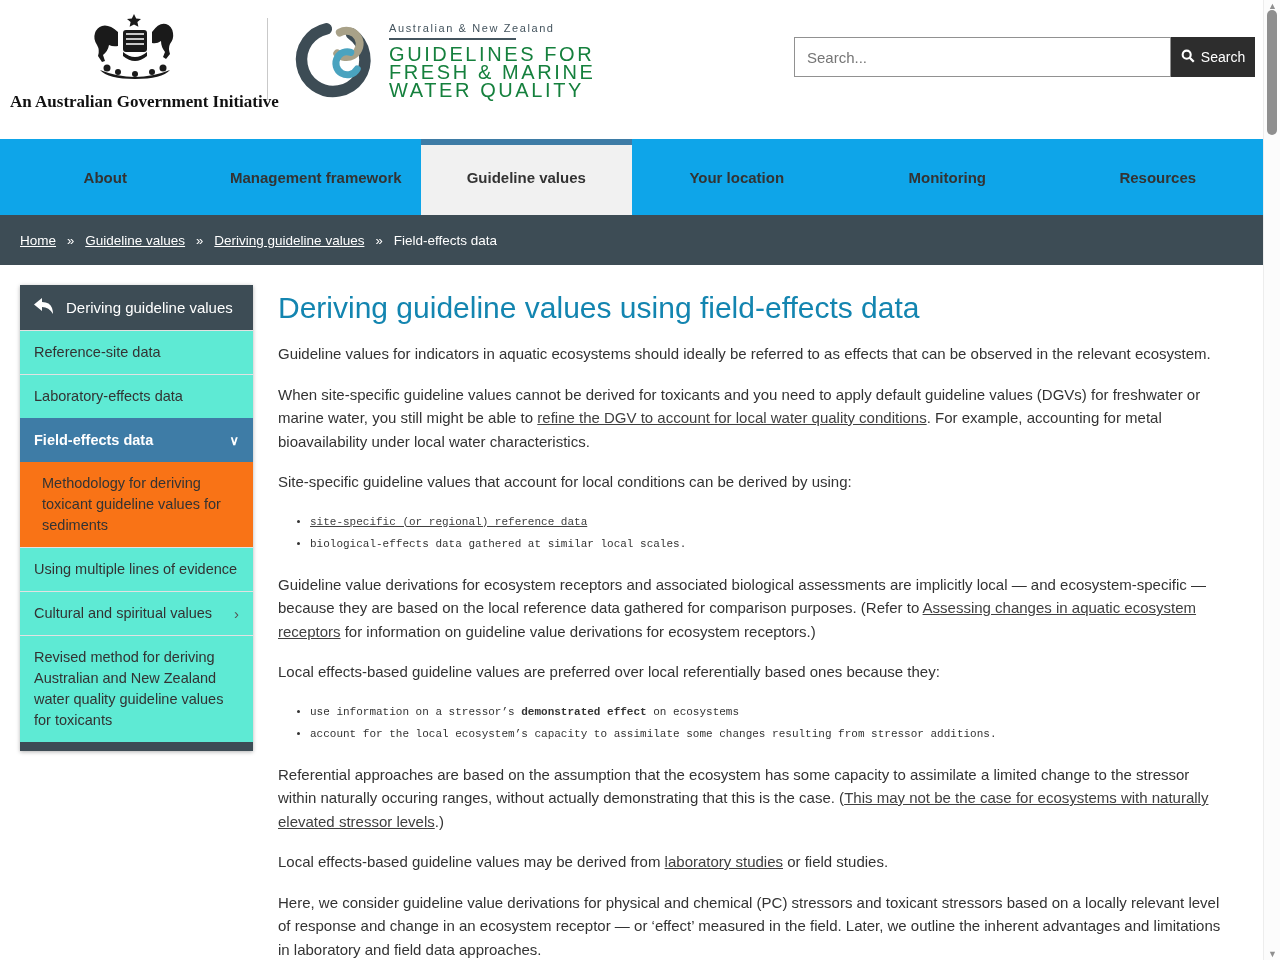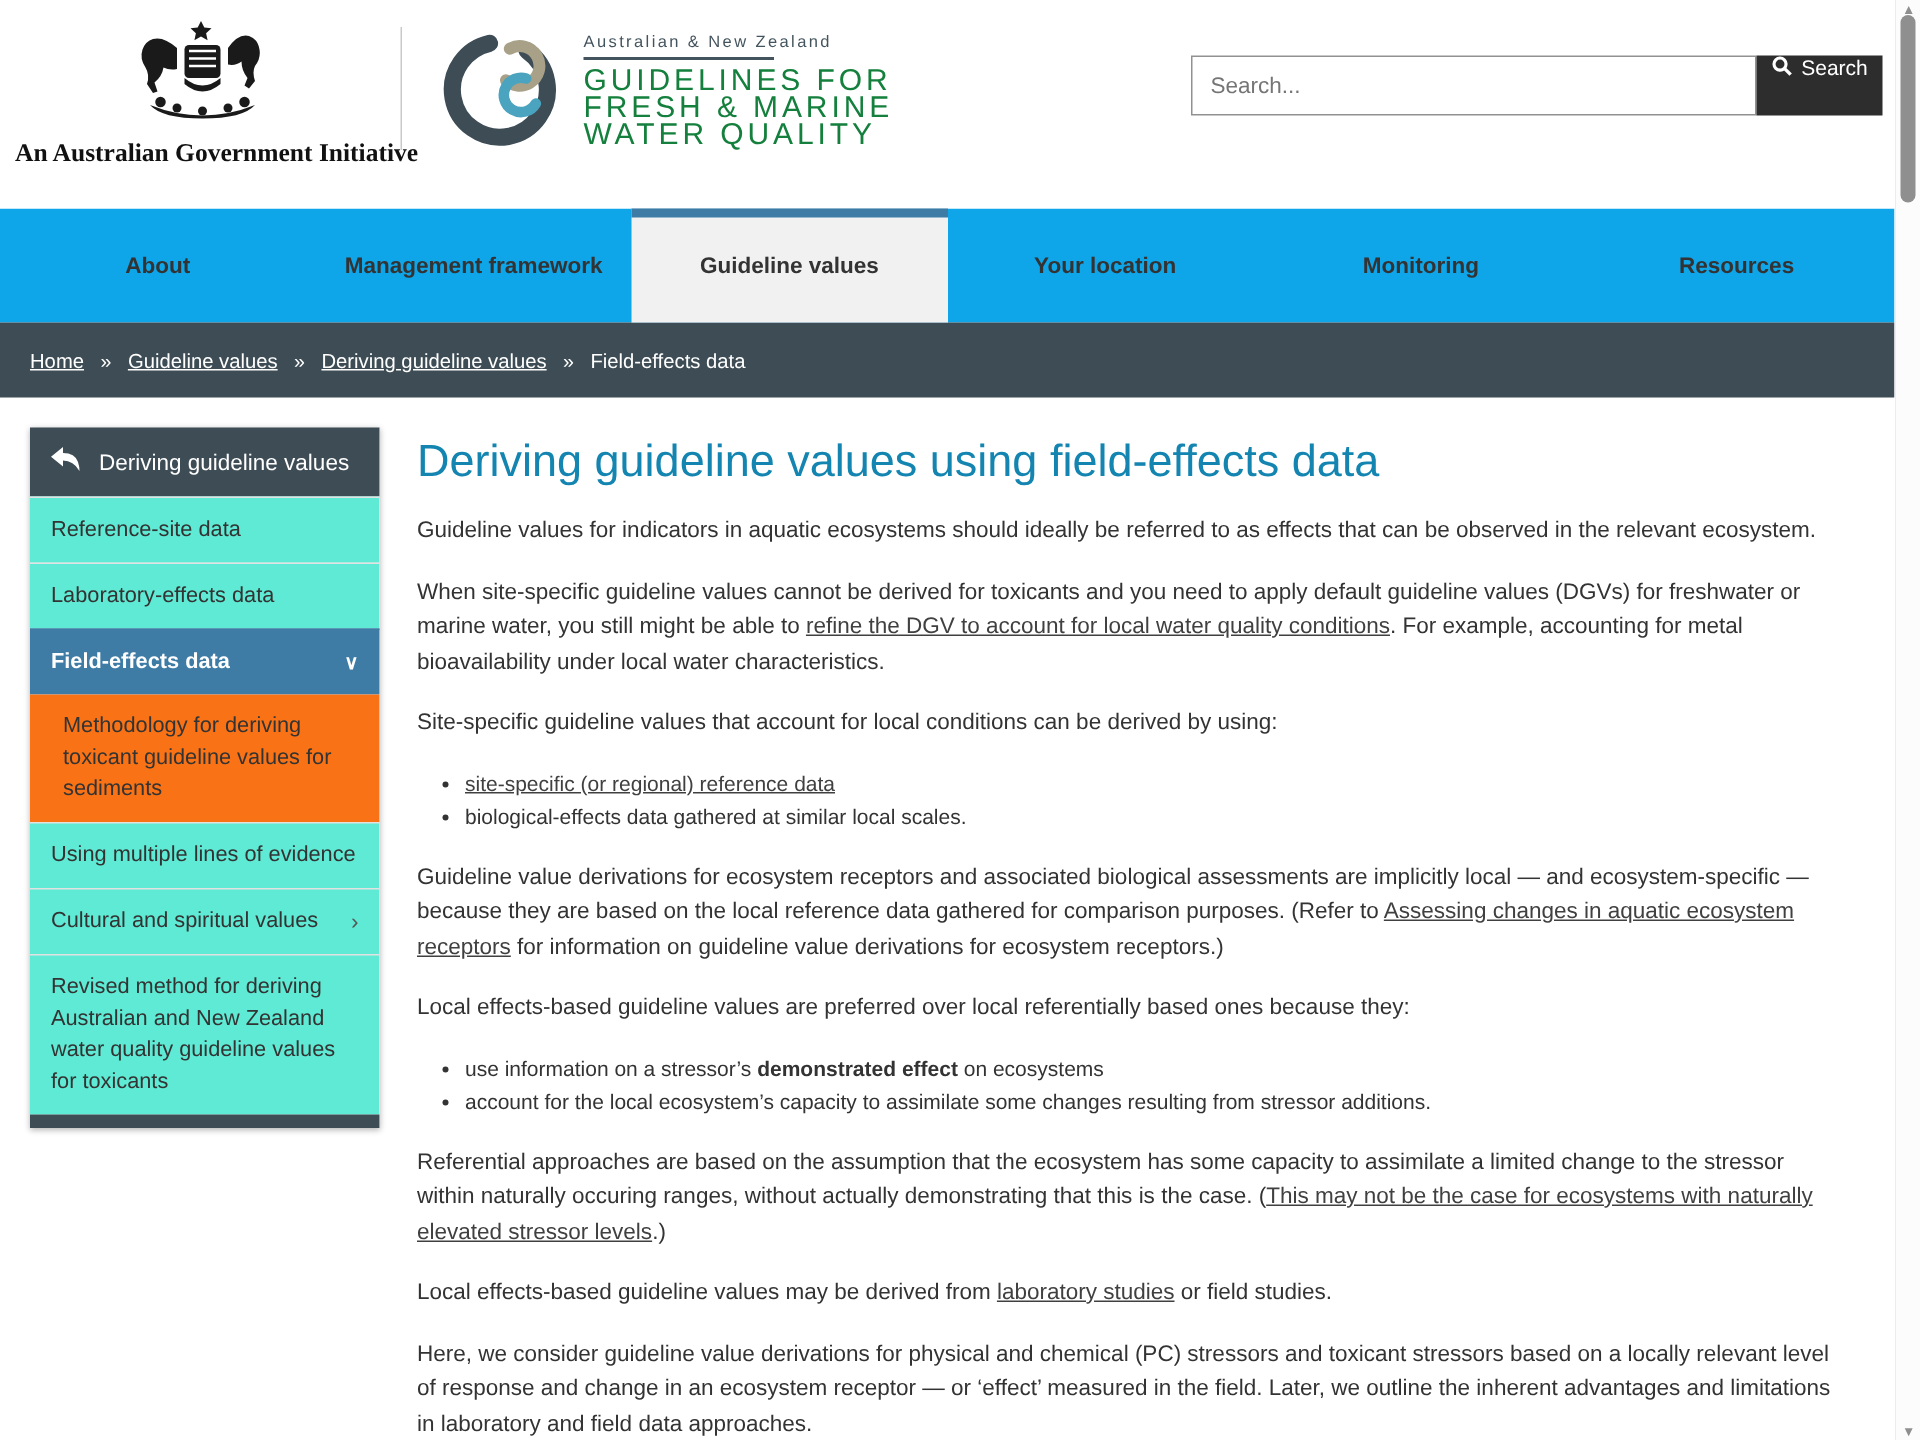--- a/index.html
+++ b/index.html
@@ -17,21 +17,21 @@
   .brand { position: absolute; left: 291px; top: 14px; display: flex; align-items: center; gap: 10px; }
   .brand-text { color: #44545e; }
   .brand-tagline { font-size: 11px; letter-spacing: 1.6px; color: #44545e; margin-bottom: 4px; }
   .brand-rule { height: 2px; background: #44545e; width: 127px; margin: 3px 0 5px; }
   .brand-line { font-size: 20px; font-weight: normal; letter-spacing: 2.6px; line-height: 18px; color: #15803d; }
   .search-area { position: absolute; right: 8px; top: 37px; display: flex; }
   .search-input { width: 377px; height: 40px; border: 1px solid #919191; padding: 0 12px;
     font-size: 15px; color: #333; font-family: "Liberation Sans", sans-serif; outline: none; }
   .search-input::placeholder { color: #757575; }
   .search-btn { width: 84px; height: 40px; background: #2d2d2d; border: none; color: #fff;
-    font-size: 14px; display: flex; justify-content: center; gap: 6px;
+    font-size: 14px; display: flex; align-items: center; justify-content: center; gap: 6px;
     cursor: pointer; font-family: "Liberation Sans", sans-serif; }
 
   
   .primary-nav { height: 76px; display: flex; background: #0ea5e9; }
   .nav-item { flex: 1; display: flex; align-items: center; justify-content: center;
     font-size: 15px; font-weight: bold; color: #333; cursor: pointer; position: relative;
     text-decoration: none; }
   .nav-item.active { background: #f1f1f1; }
   .nav-item.active::before { content: ""; position: absolute; top: 0; left: 0; right: 0;
     height: 6px; background: #3e7ca6; }
@@ -57,21 +57,21 @@
   .side-item.sub { background: #f97316; padding-left: 22px; border-top: none; }
   .chev { font-size: 13px; }
   .chev-right { color: #555; font-size: 15px; }
   .sidebar-footer { height: 9px; background: #3d4c55; }
 
   
   .article { margin-left: 25px; width: 945px; }
   .page-title { font-size: 30px; font-weight: 400; color: #1385b0; margin: 6px 0 12px; }
   .article p { font-size: 15px; line-height: 23.5px; color: #333; margin: 17px 0; }
   .article ul { margin: 12px 0 14px 0; padding-left: 32px; }
-  .article li { font-size: 14px; line-height: 22.5px; color: #333; }
+  .article li { font-size: 11px; line-height: 22.5px; color: #333; font-family: Liberation Mono, monospace; }
   .inline-link { color: #404040; text-decoration: underline; cursor: pointer; }
   .article strong { font-weight: bold; }
 
   
   .scrollbar { position: fixed; top: 0; right: 0; width: 17px; height: 960px;
     background: #fcfcfc; border-left: 1px solid #ededed; }
   .sb-thumb { position: absolute; top: 10px; left: 3px; width: 10px; height: 125px;
     background: #8f8f8f; border-radius: 6px; }
   .sb-arrow { position: absolute; left: 0; width: 17px; text-align: center; color: #8f8f8f;
     font-size: 9px; line-height: 10px; cursor: pointer; }

